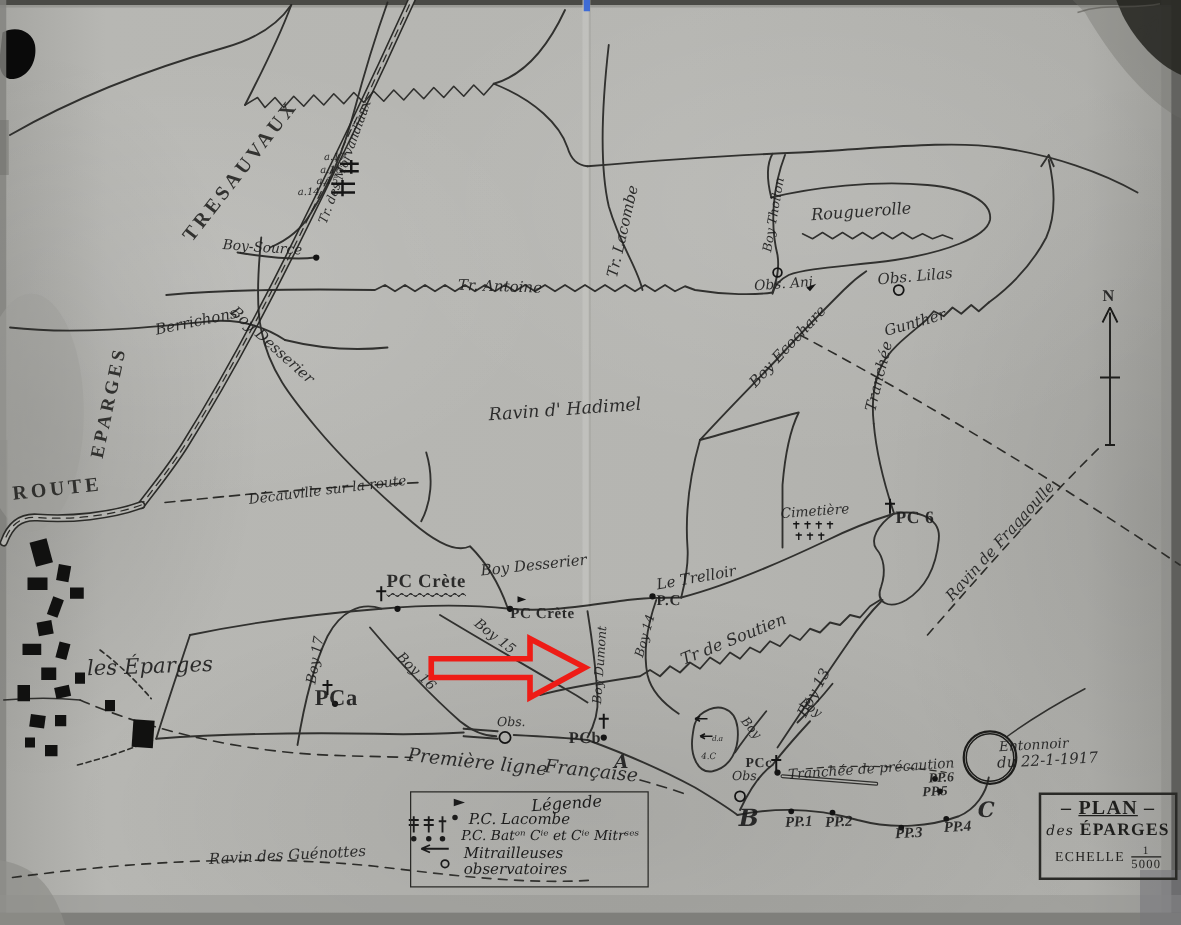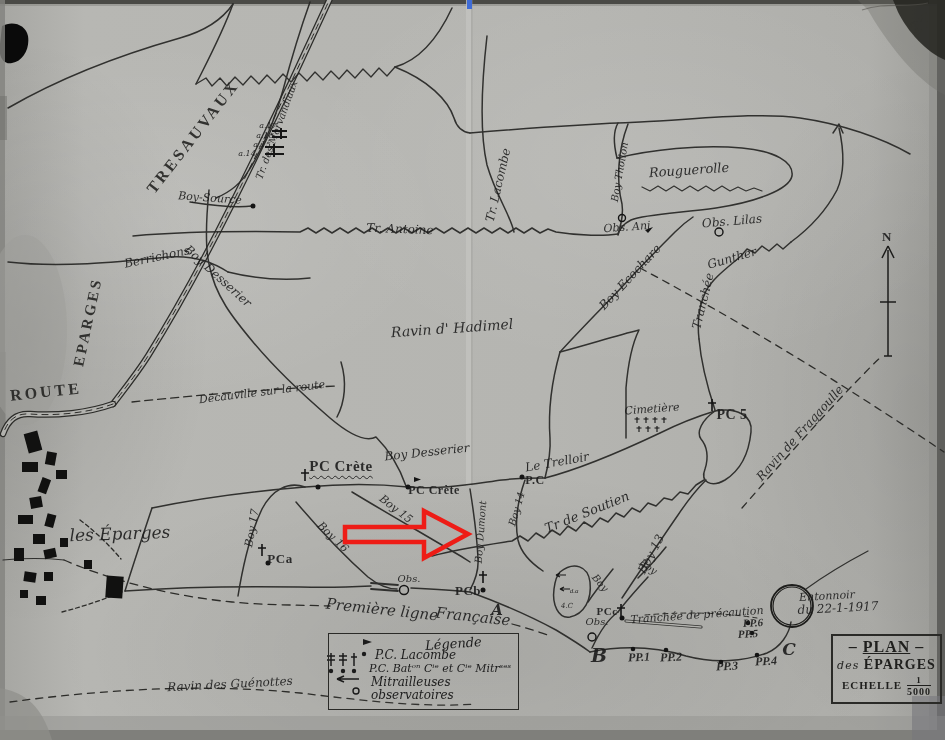--- a/index.html
+++ b/index.html
@@ -26,21 +26,21 @@
   .u-wavy{text-decoration:underline wavy 1px;text-underline-offset:4px;}
   
   .mapbox{position:absolute;border:2px solid #2a2a27;background:rgba(255,255,255,.03);}
   #legend-box{left:328px;top:633px;width:189px;height:75px;border-width:1.5px;}
   #legend-box .row{position:absolute;white-space:nowrap;color:#1c1c1c;font-style:italic;}
   #title-box{left:831px;top:634px;width:107px;height:66px;text-align:center;color:#1f1f1d;}
   #title-box .l1{margin-top:2px;font-family:"Liberation Serif",serif;font-weight:bold;font-size:16px;letter-spacing:1px;}
   #title-box .l1 .u{text-decoration:underline;}
   #title-box .l2{font-family:"Liberation Serif",serif;font-weight:bold;font-size:14px;letter-spacing:1px;margin-top:1px;}
   #title-box .l2 .des{font-family:"DejaVu Serif",serif;font-style:italic;font-weight:normal;font-size:11px;}
-  #title-box .l3{font-family:"Liberation Serif",serif;font-weight:bold;font-size:11px;margin-top:3px;letter-spacing:1px;}
+  #title-box .l3{font-family:"Liberation Serif",serif;font-weight:normal;font-size:11px;margin-top:3px;letter-spacing:1px;}
   .frac{display:inline-block;vertical-align:middle;text-align:center;line-height:1;margin-left:5px;}
   .frac .num{display:block;font-size:9px;}
   .frac .den{display:block;font-size:10px;border-top:1.5px solid #1f1f1d;padding-top:1px;}
 </style>
 </head>
 <body>
 
 <div id="stage">
 
   <svg width="945" height="740" viewBox="0 0 945 740">
@@ -263,35 +263,35 @@
       <span class="lbl " style="left: 620px; top: 172px; font-size: 10px; transform: translate(-50%, -50%) rotate(-80deg);">Boy Thollon</span>
       <span class="lbl " style="left: 689px; top: 170px; font-size: 13px; transform: translate(-50%, -50%) rotate(-4deg);">Rouguerolle</span>
       <span class="lbl " style="left: 627px; top: 227px; font-size: 11px; transform: translate(-50%, -50%) rotate(-4deg);">Obs. Ani</span>
       <span class="lbl " style="left: 732px; top: 221px; font-size: 12px; transform: translate(-50%, -50%) rotate(-5deg);">Obs. Lilas</span>
       <span class="lbl " style="left: 630px; top: 277px; font-size: 12px; transform: translate(-50%, -50%) rotate(-47deg);">Boy Ecochare</span>
       <span class="lbl " style="left: 732px; top: 258px; font-size: 12px; transform: translate(-50%, -50%) rotate(-16deg);">Gunther</span>
       <span class="lbl " style="left: 703px; top: 301px; font-size: 12px; transform: translate(-50%, -50%) rotate(-76deg);">Tranchée</span>
       <span class="lbl " style="left: 452px; top: 328px; font-size: 14px; transform: translate(-50%, -50%) rotate(-4deg);">Ravin   d' Hadimel</span>
       <span class="lbl " style="left: 262px; top: 392px; font-size: 11px; transform: translate(-50%, -50%) rotate(-7deg);">Décauville sur la route</span>
       <span class="lbl " style="left: 652px; top: 409px; font-size: 11px; transform: translate(-50%, -50%) rotate(-4deg);">Cimetière</span>
-      <span class="lbl print" style="left: 732px; top: 415px; font-size: 14px; transform: translate(-50%, -50%) rotate(0deg);">PC 5</span>
+      <span class="lbl print" style="left: 732px; top: 415px; font-size: 14px; transform: translate(-50%, -50%) rotate(0deg);">PC 6</span>
       <span class="lbl " style="left: 800px; top: 433px; font-size: 12px; transform: translate(-50%, -50%) rotate(-48deg);">Ravin de Fragaoulle</span>
       <span class="lbl print u-wavy" style="left: 341px; top: 466px; font-size: 15px; transform: translate(-50%, -50%) rotate(0deg);">PC Crète</span>
       <span class="lbl " style="left: 427px; top: 452px; font-size: 12px; transform: translate(-50%, -50%) rotate(-6deg);">Boy Desserier</span>
       <span class="lbl print" style="left: 434px; top: 490px; font-size: 12px; transform: translate(-50%, -50%) rotate(0deg);">PC Crète</span>
       <span class="lbl " style="left: 557px; top: 462px; font-size: 12px; transform: translate(-50%, -50%) rotate(-10deg);">Le Trelloir</span>
       <span class="lbl print" style="left: 535px; top: 480px; font-size: 12px; transform: translate(-50%, -50%) rotate(0deg);">P.C</span>
       <span class="lbl " style="left: 517px; top: 509px; font-size: 10px; transform: translate(-50%, -50%) rotate(-74deg);">Boy 14</span>
       <span class="lbl " style="left: 587px; top: 512px; font-size: 13px; transform: translate(-50%, -50%) rotate(-22deg);">Tr de Soutien</span>
       <span class="lbl " style="left: 651px; top: 554px; font-size: 12px; transform: translate(-50%, -50%) rotate(-62deg);">Boy 13</span>
       <span class="lbl " style="left: 252px; top: 528px; font-size: 11px; transform: translate(-50%, -50%) rotate(-80deg);">Boy 17</span>
       <span class="lbl " style="left: 396px; top: 509px; font-size: 11px; transform: translate(-50%, -50%) rotate(38deg);">Boy 15</span>
       <span class="lbl " style="left: 333px; top: 537px; font-size: 11px; transform: translate(-50%, -50%) rotate(44deg);">Boy 16</span>
       <span class="lbl " style="left: 481px; top: 532px; font-size: 10px; transform: translate(-50%, -50%) rotate(-86deg);">Boy Dumont</span>
-      <span class="lbl print" style="left: 280px; top: 558px; font-size: 13px; transform: translate(-50%, -50%) rotate(0deg);">PCa</span>
+      <span class="lbl print" style="left: 269px; top: 558px; font-size: 18px; transform: translate(-50%, -50%) rotate(0deg);">PCa</span>
       <span class="lbl " style="left: 409px; top: 579px; font-size: 10px; transform: translate(-50%, -50%) rotate(0deg);">Obs.</span>
       <span class="lbl print" style="left: 468px; top: 590px; font-size: 13px; transform: translate(-50%, -50%) rotate(0deg);">PCb</span>
       <span class="lbl " style="left: 382px; top: 610px; font-size: 15px; transform: translate(-50%, -50%) rotate(6deg);">Première ligne</span>
       <span class="lbl " style="left: 473px; top: 617px; font-size: 15px; transform: translate(-50%, -50%) rotate(6deg);">Française</span>
       <span class="lbl serifbold" style="left: 497px; top: 610px; font-size: 15px; transform: translate(-50%, -50%) rotate(0deg);">A</span>
       <span class="lbl serifbold" style="left: 599px; top: 655px; font-size: 19px; transform: translate(-50%, -50%) rotate(0deg);">B</span>
       <span class="lbl serifbold" style="left: 789px; top: 649px; font-size: 17px; transform: translate(-50%, -50%) rotate(0deg);">C</span>
       <span class="lbl printbold" style="left: 639px; top: 657px; font-size: 12px; transform: translate(-50%, -50%) rotate(-3deg);">PP.1</span>
       <span class="lbl printbold" style="left: 671px; top: 657px; font-size: 12px; transform: translate(-50%, -50%) rotate(-3deg);">PP.2</span>
       <span class="lbl printbold" style="left: 727px; top: 666px; font-size: 12px; transform: translate(-50%, -50%) rotate(-3deg);">PP.3</span>

